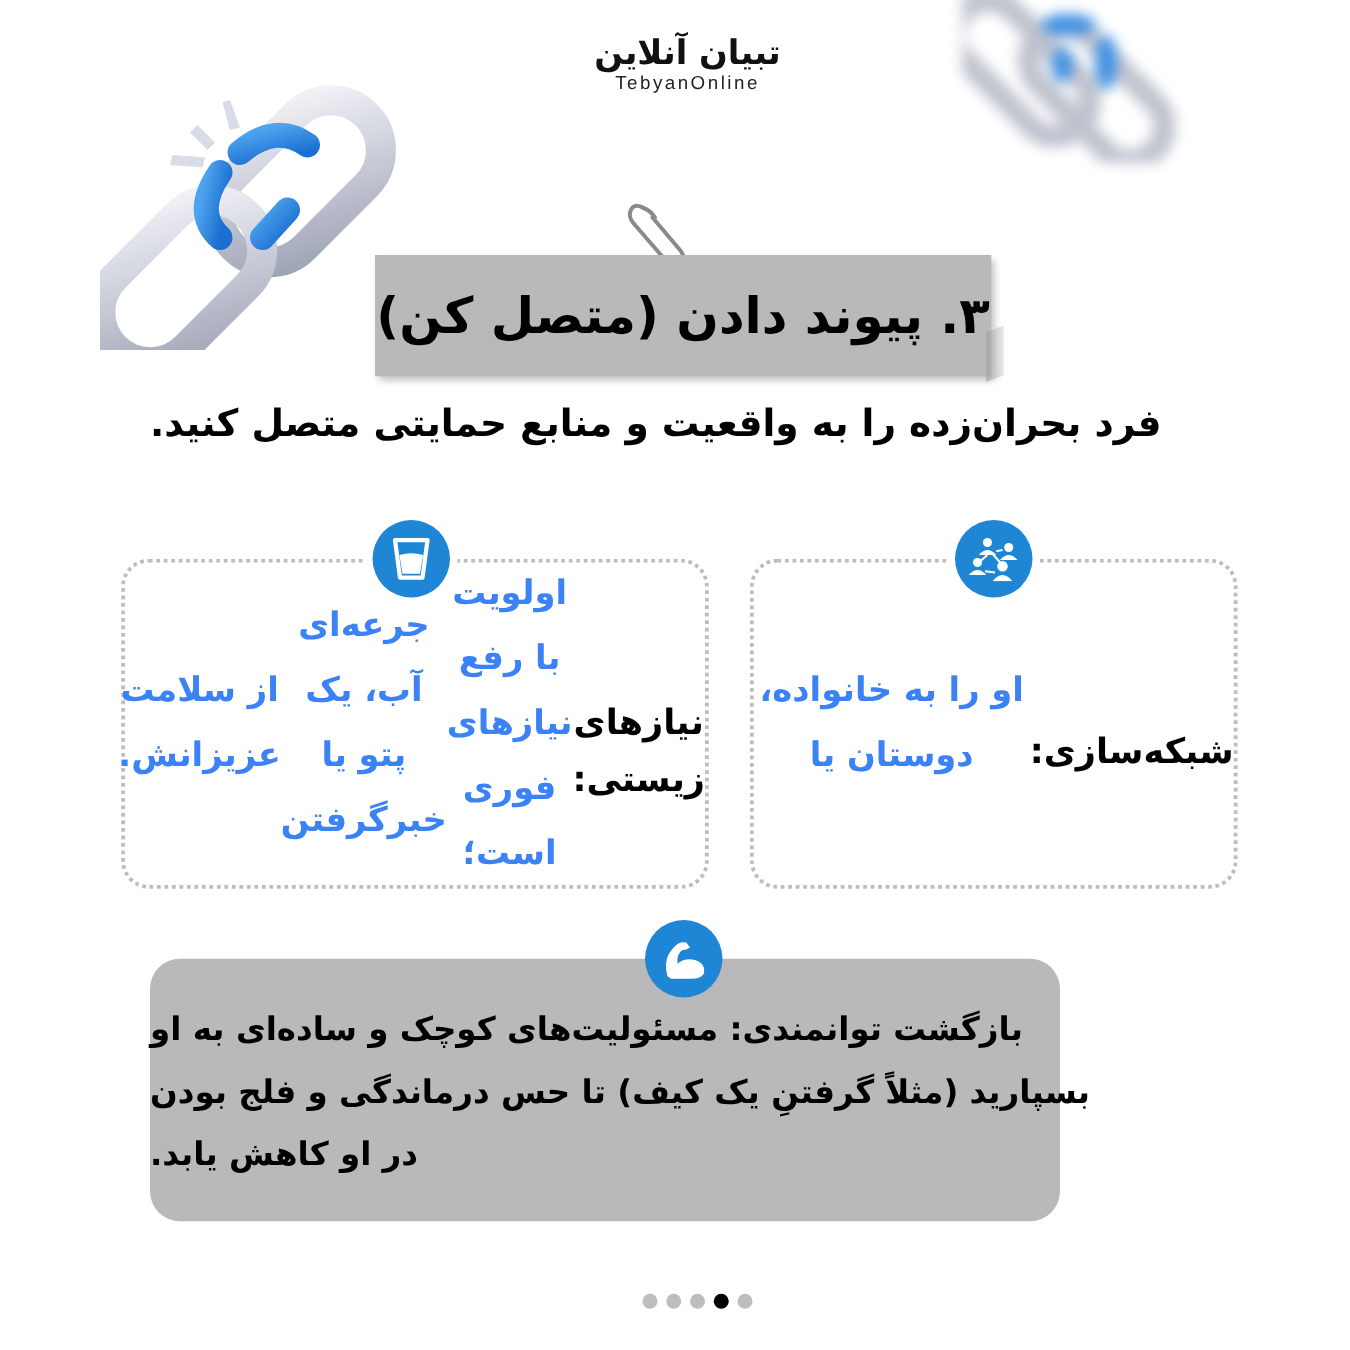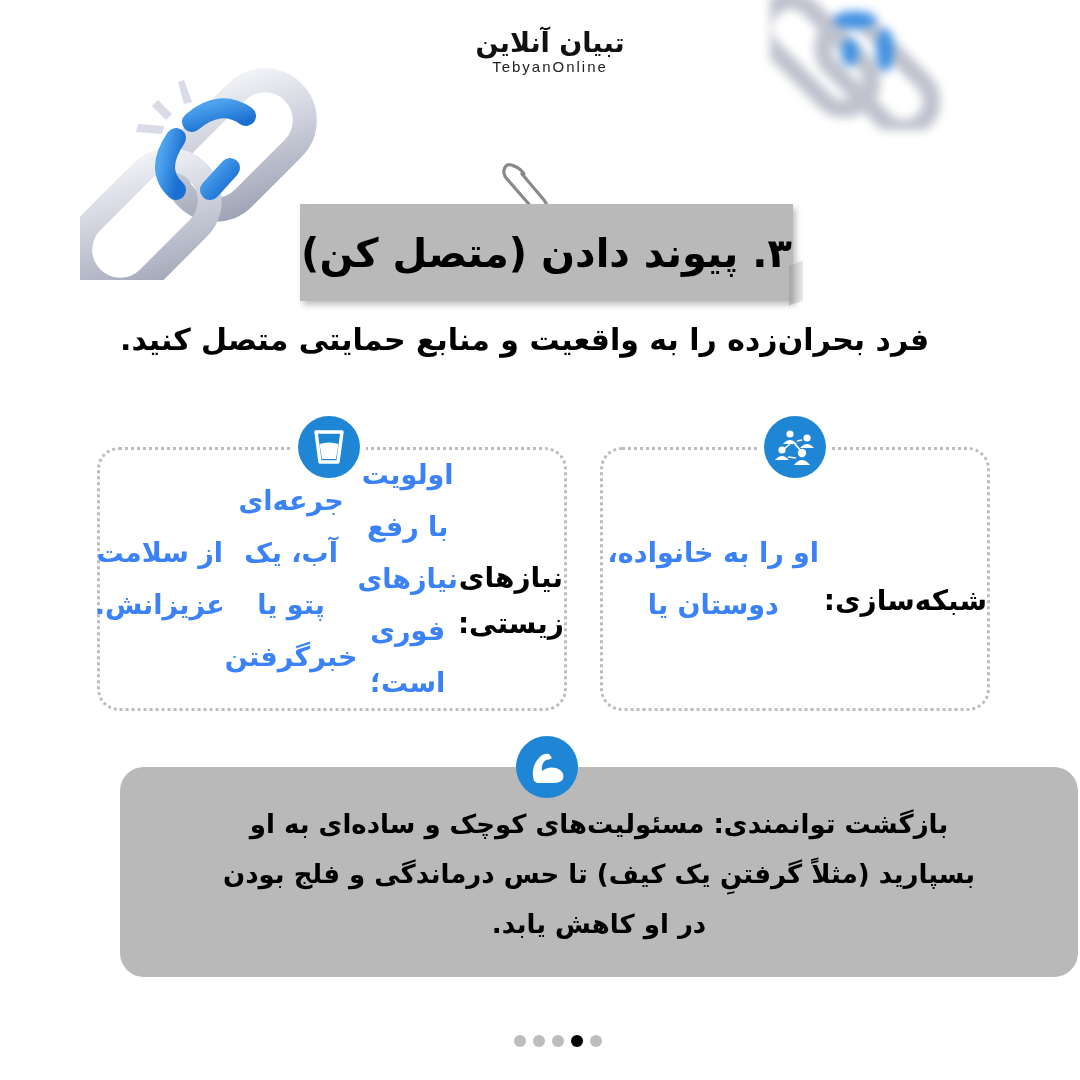--- a/index.html
+++ b/index.html
@@ -54,23 +54,23 @@
     position: absolute; width: 62px; height: 62px; border-radius: 50%; background: #1f86d6;
     display: flex; align-items: center; justify-content: center; z-index: 2;
     box-shadow: 0 0 0 6px #ffffff;
   }
   .icon-glass { left: 298px; top: 416px; }
   .icon-network { left: 764px; top: 416px; }
   .icon-muscle { left: 516px; top: 736px; box-shadow: none; }
 
   
   .card-gray {
-    position: absolute; left: 120px; top: 767px; width: 958px; height: 210px;
+    position: absolute; left: 120px; top: 767px; width: 728px; height: 210px;
     background: #b9b9b9; border-radius: 24px; text-align: center;
-    display: flex; flex-direction: column; align-items: center; justify-content: center;
+    display: flex; flex-direction: column; align-items: flex-end; justify-content: center;
     padding-top: 4px; box-sizing: border-box;
   }
   .gray-line { font-size: 26px; font-weight: 900; color: #000; line-height: 50px; white-space: nowrap; }
 
   
   .pager { position: absolute; left: 514px; top: 1035px; display: flex; gap: 7px; }
   .dot { width: 12px; height: 12px; border-radius: 50%; background: #bdbdbd; }
   .dot.active { background: #000; }
 </style>
 </head>

